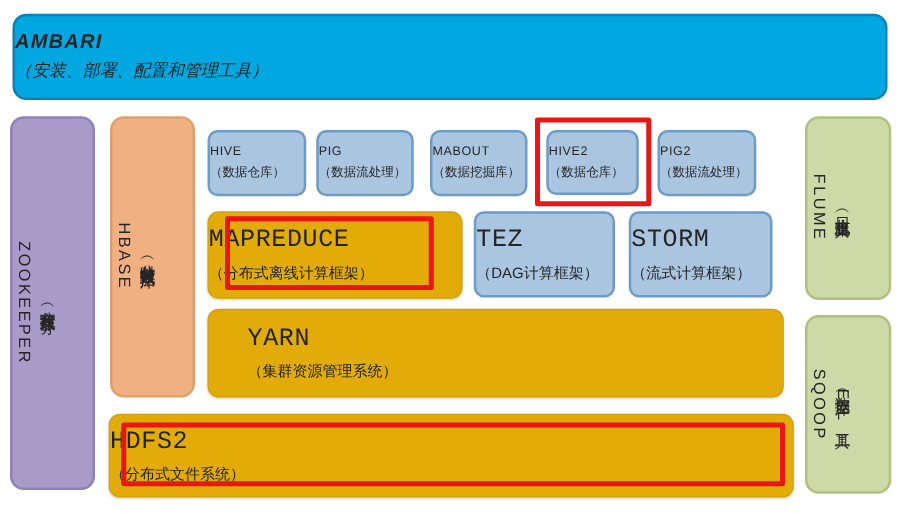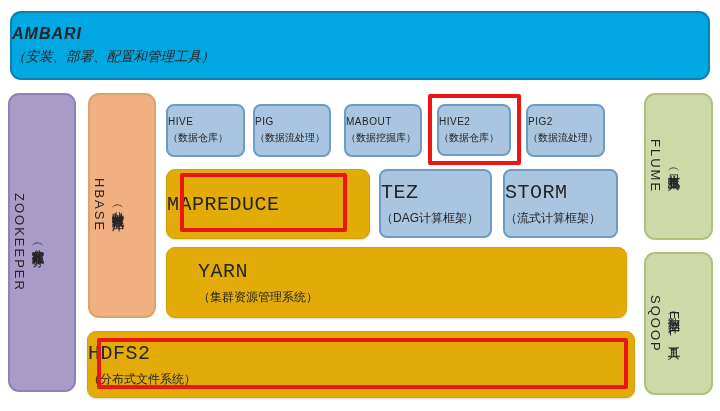--- a/index.html
+++ b/index.html
@@ -98,20 +98,21 @@
   <div class="hl" style="left:428px; top:94px; width:93px; height:71px;"></div>
 
   <div class="box blue" style="left:526px; top:104px; width:79px; height:53px;">
     <div class="t">PIG2</div>
     <div class="s">（数据流处理）</div>
   </div>
 
   <div class="box gold big" style="left:166px; top:169px; width:204px; height:70px;">
     <div class="hl" style="left:13px; top:3px; right:22px; bottom:6px;"></div>
     <div class="t">MAPREDUCE</div>
+    <div class="s">（分布式离线计算框架）</div>
   </div>
 
   <div class="box blue big" style="left:379px; top:169px; width:113px; height:69px;">
     <div class="t">TEZ</div>
     <div class="s">（DAG计算框架）</div>
   </div>
 
   <div class="box blue big" style="left:503px; top:169px; width:115px; height:69px;">
     <div class="t">STORM</div>
     <div class="s">（流式计算框架）</div>

